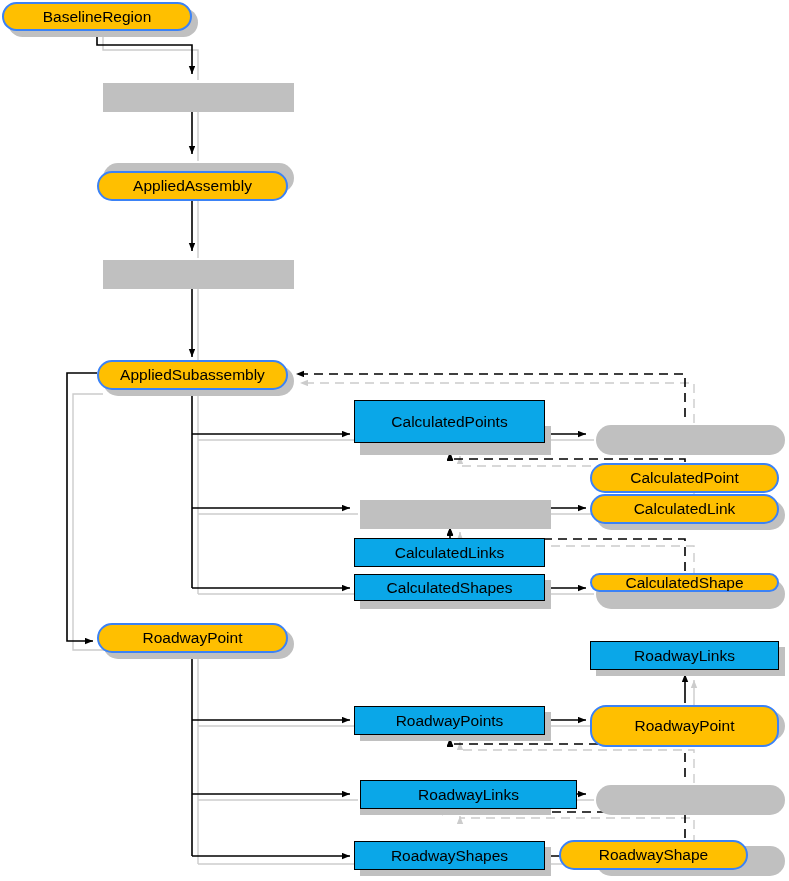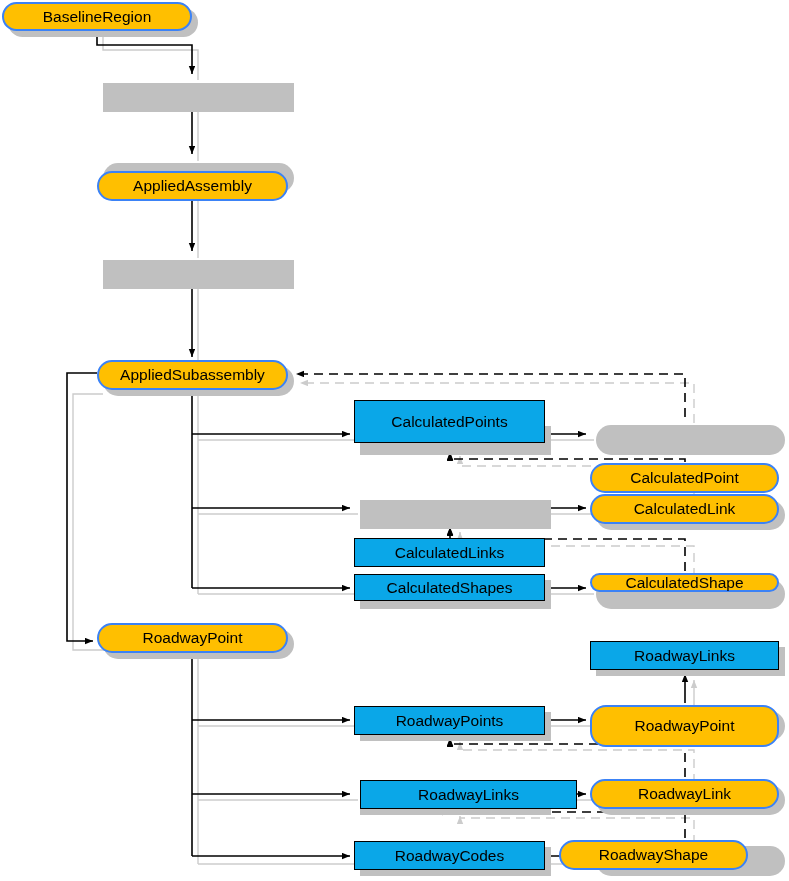--- a/index.html
+++ b/index.html
@@ -242,25 +242,22 @@
   </div>
 
   <div class="node node-round" style="left:590px; top:705px; width:189px; height:42px;">
     <span>RoadwayPoint</span>
   </div>
 
   <div class="node node-rect" style="left:360px; top:780px; width:217px; height:29px;">
     <span>RoadwayLinks</span>
   </div>
 
-  <div class="node node-round" style="left:590px; top:779px; width:189px; height:30px;">
-    <span>RoadwayLink</span>
-  </div>
 
   <div class="node node-rect" style="left:354px; top:841px; width:191px; height:29px;">
-    <span>RoadwayCodes</span>
+    <span>RoadwayShapes</span>
   </div>
 
   <div class="node node-round" style="left:559px; top:840px; width:189px; height:30px;">
     <span>RoadwayShape</span>
   </div>
 
 </div>
 
 </body></html>

